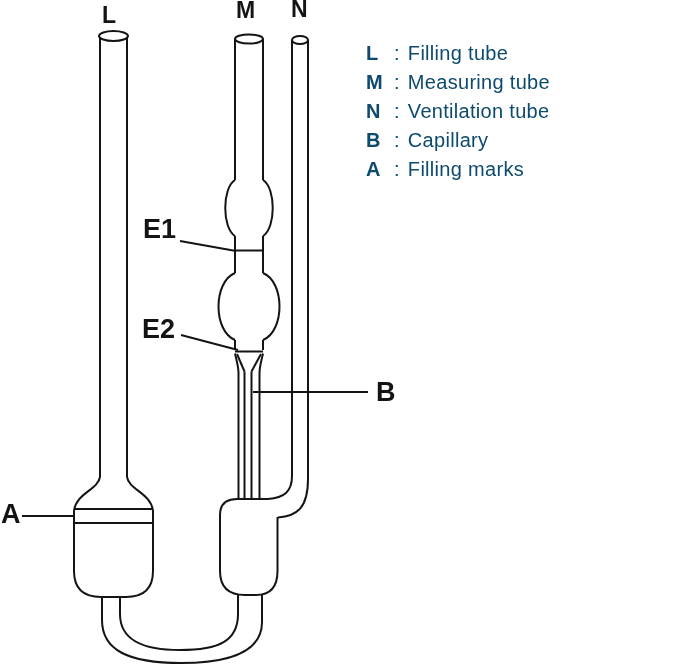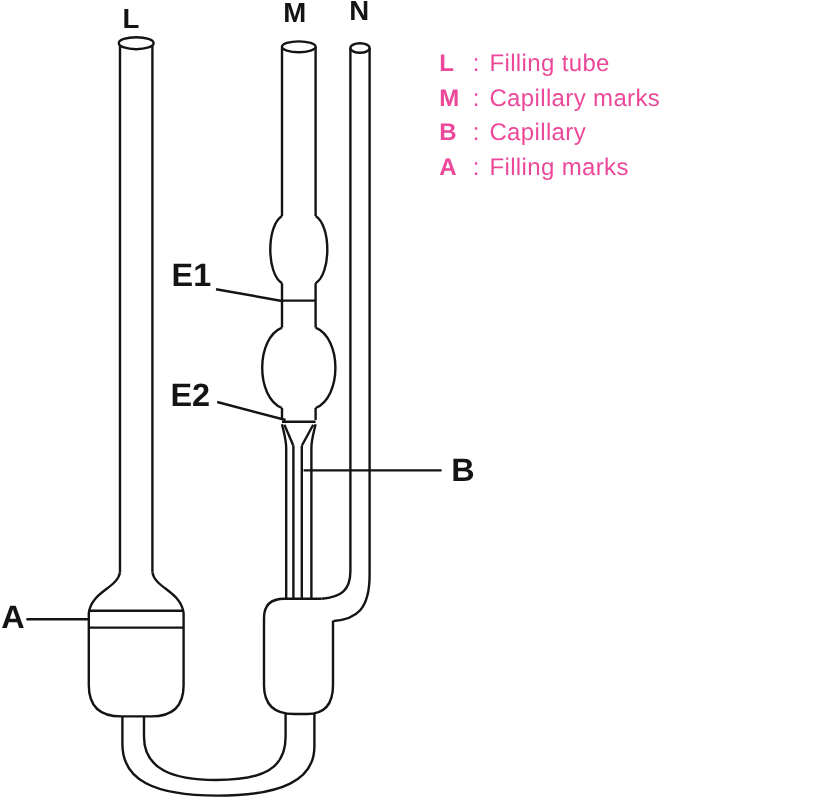--- a/index.html
+++ b/index.html
@@ -13,21 +13,21 @@
   .stage { position: absolute; left: 0; top: 0; width: 685px; height: 669px; }
   svg { position: absolute; left: 0; top: 0; }
   svg path, svg ellipse { stroke: #141414; fill: none; stroke-width: 2; }
   svg .fillw { fill: #ffffff; }
   svg text { fill: #141414; font-family: "Liberation Sans", sans-serif; font-weight: bold; }
   svg text.tube-lbl { font-size: 23px; }
   svg text.part-lbl { font-size: 27px; }
   .legend {
     position: absolute; left: 366px; top: 39px;
     font-size: 20px; line-height: 29px;
-    color: #ec4899; letter-spacing: 0.3px;
+    color: #0c4a6e; letter-spacing: 0.3px;
     white-space: nowrap;
   }
   .legend-row { height: 29px; }
   .lkey { font-weight: bold; display: inline-block; min-width: 26px; }
   .lkey2 { font-weight: bold; }
   .lmid { white-space: pre; }
   .lsep { margin: 0 8px 0 2px; }
 </style>
 </head>
 <body>
@@ -104,21 +104,24 @@
     <text class="part-lbl" x="142" y="338">E2</text>
     <text class="part-lbl" x="376" y="401">B</text>
     <text class="part-lbl" x="1" y="523">A</text>
   </svg>
 
   <div class="legend">
     <div class="legend-row">
       <span class="lkey">L</span><span class="lmid"></span><span class="lkey2"></span><span class="lsep">:</span><span class="llabel">Filling tube</span>
     </div>
     <div class="legend-row">
-      <span class="lkey">M</span><span class="lmid"></span><span class="lkey2"></span><span class="lsep">:</span><span class="llabel">Capillary marks</span>
+      <span class="lkey">M</span><span class="lmid"></span><span class="lkey2"></span><span class="lsep">:</span><span class="llabel">Measuring tube</span>
+    </div>
+    <div class="legend-row">
+      <span class="lkey">N</span><span class="lmid"></span><span class="lkey2"></span><span class="lsep">:</span><span class="llabel">Ventilation tube</span>
     </div>
     <div class="legend-row">
       <span class="lkey">B</span><span class="lmid"></span><span class="lkey2"></span><span class="lsep">:</span><span class="llabel">Capillary</span>
     </div>
     <div class="legend-row">
       <span class="lkey">A</span><span class="lmid"></span><span class="lkey2"></span><span class="lsep">:</span><span class="llabel">Filling marks</span>
     </div>
   </div>
 
 </div>

